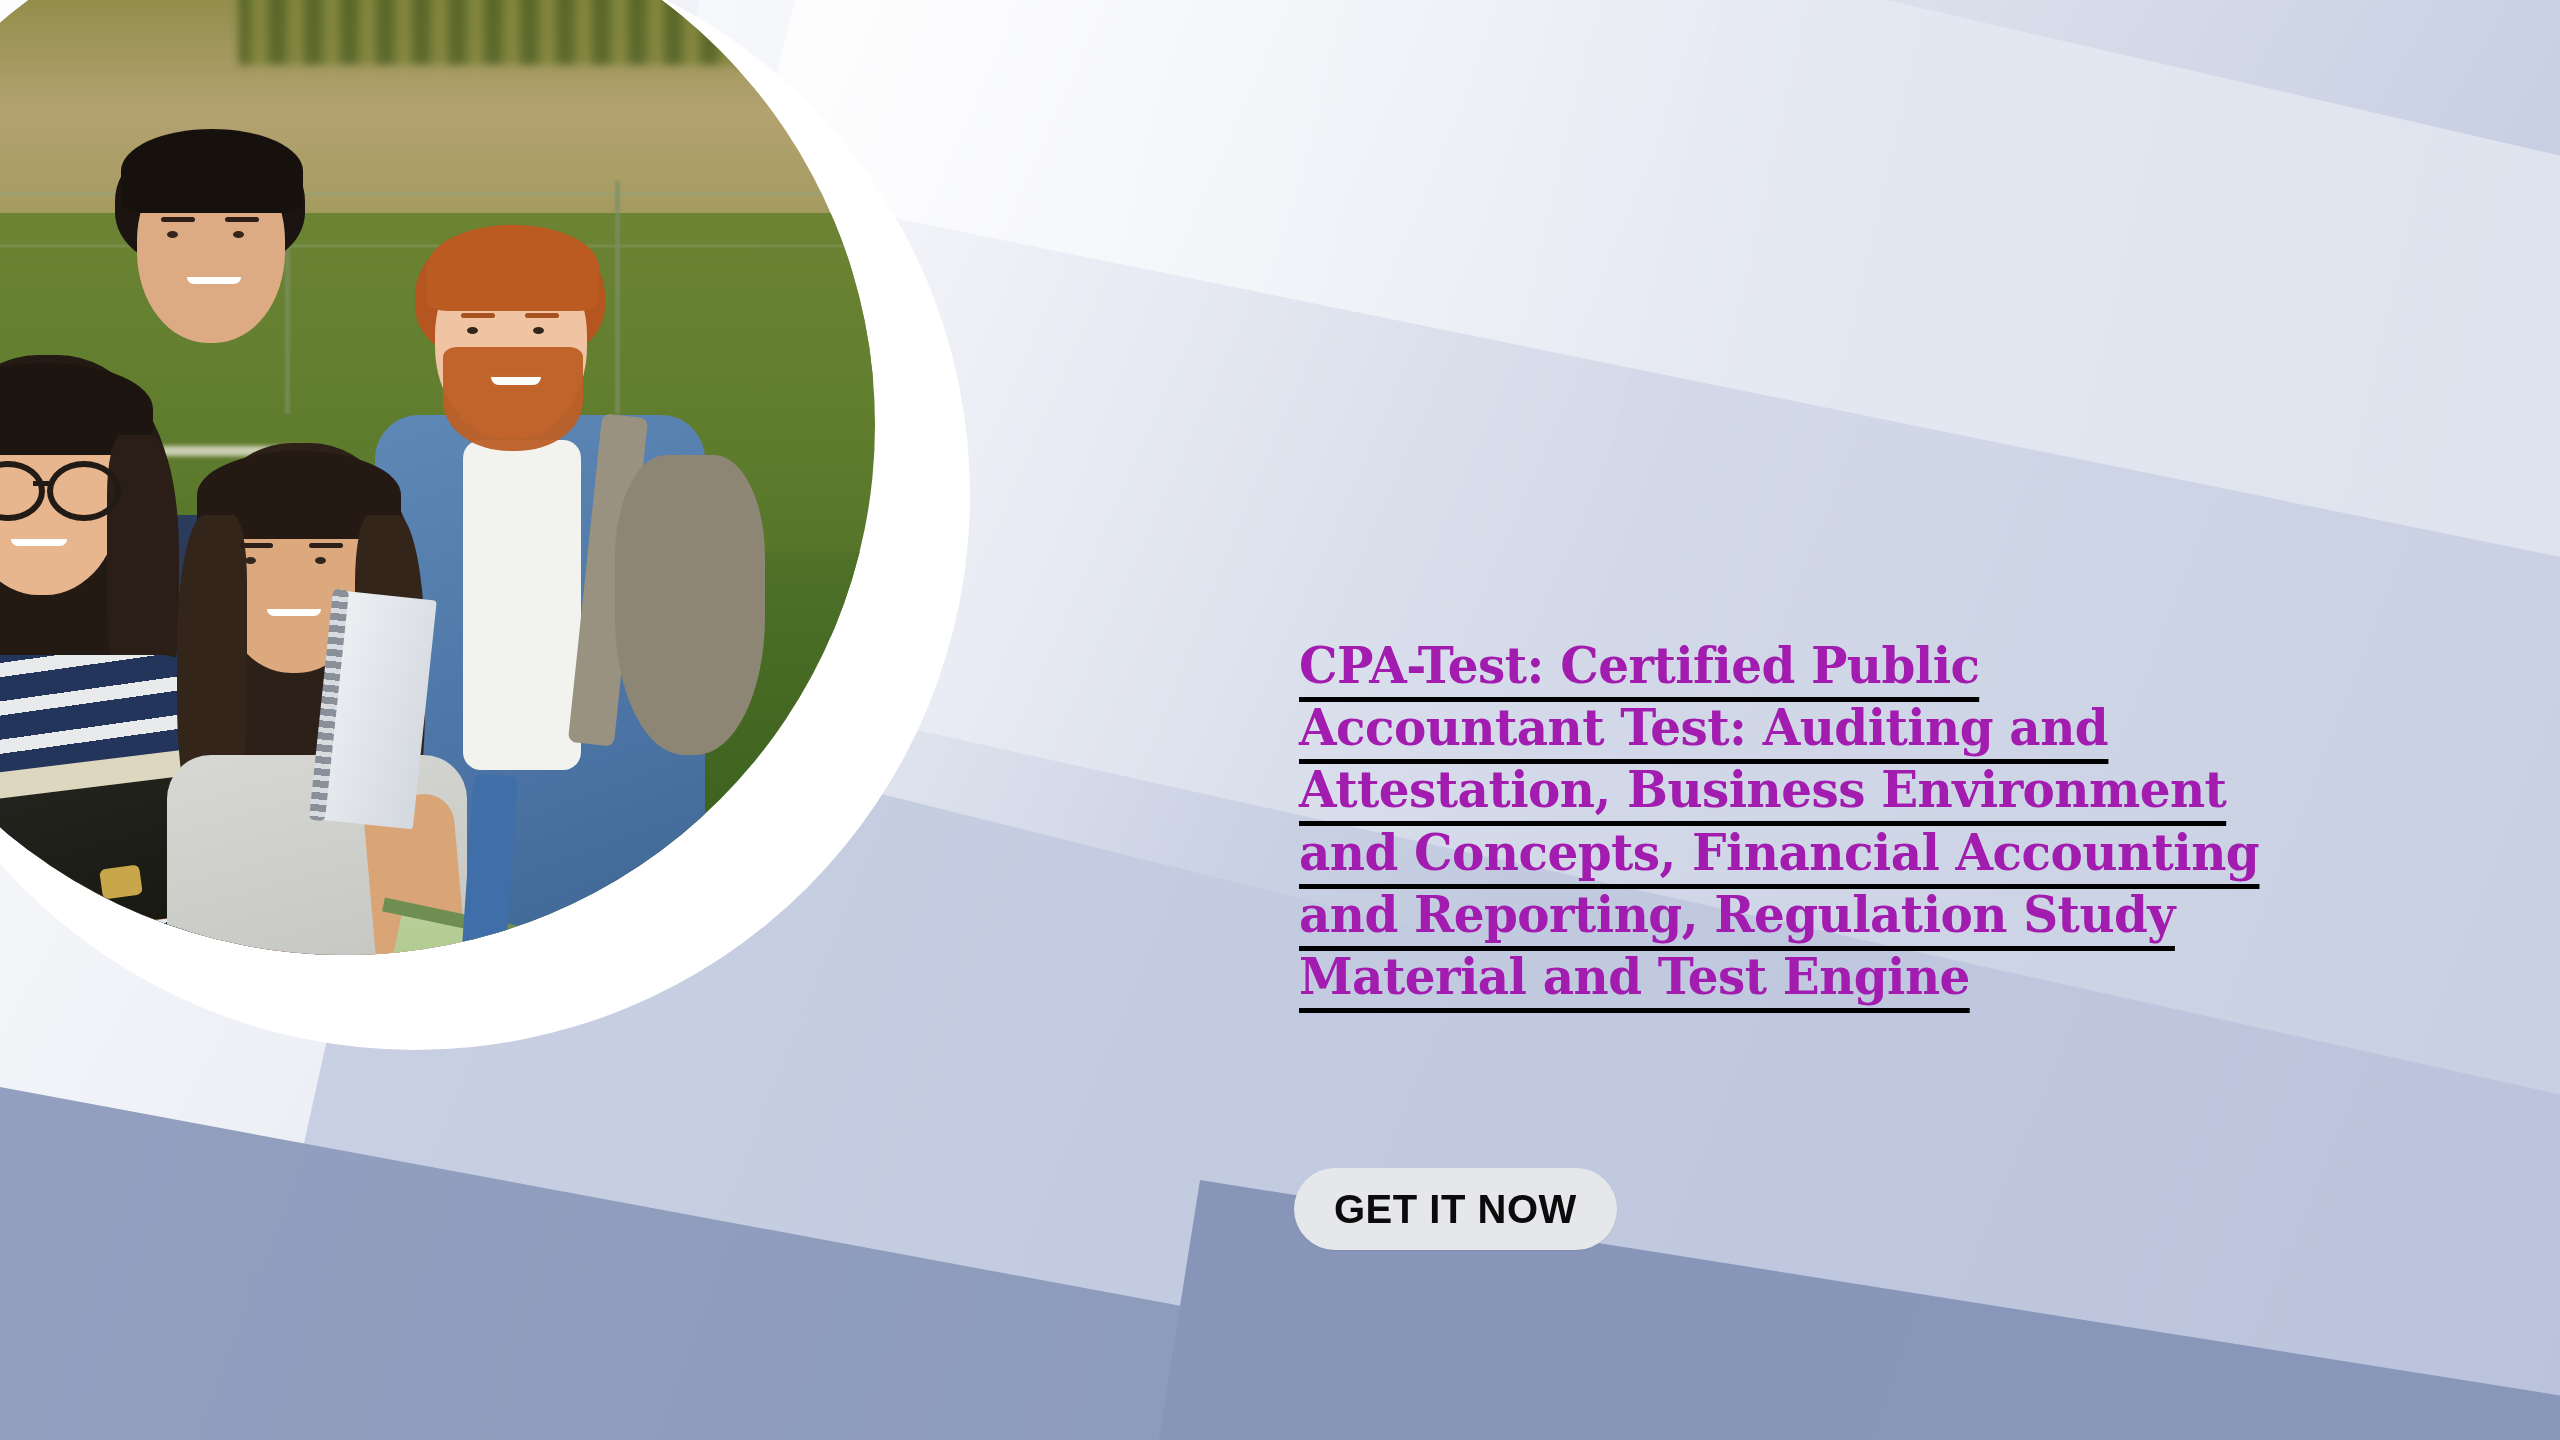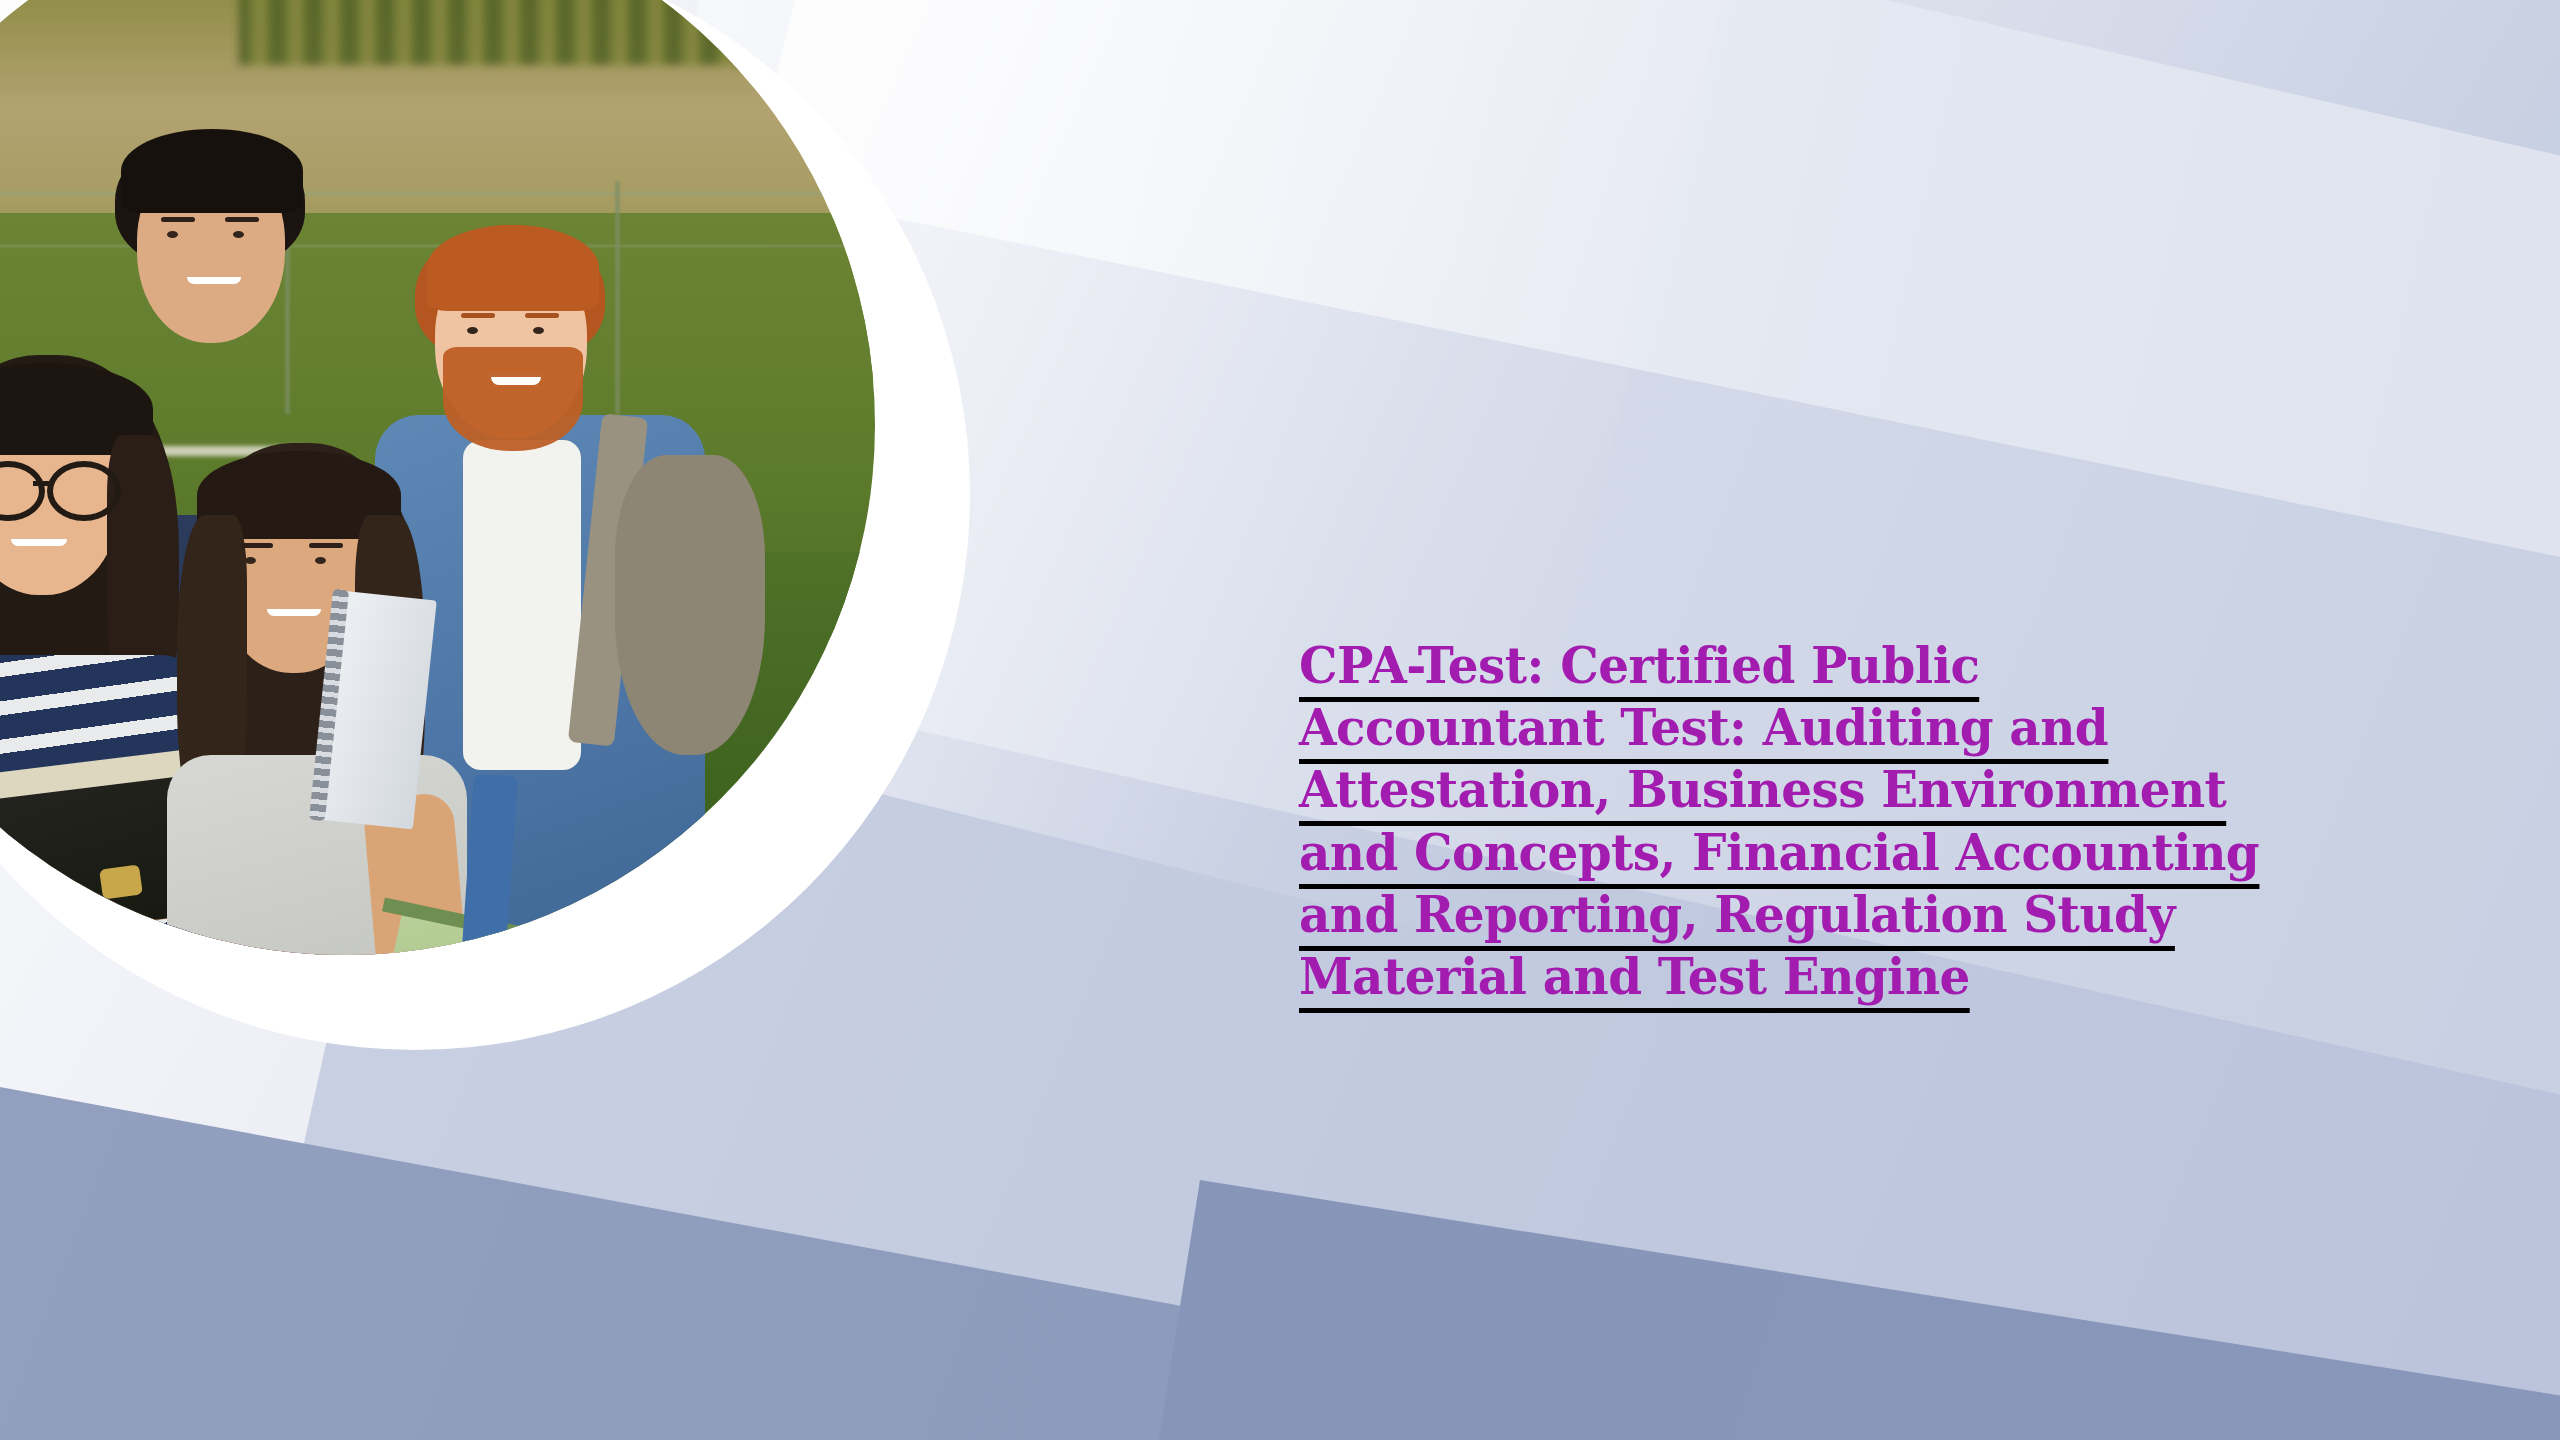--- a/index.html
+++ b/index.html
@@ -267,15 +267,18 @@
 
     <div class="subtitle">
       <span class="sub-line"><span class="txt">CPA-Test: Certified Public</span></span>
       <span class="sub-line"><span class="txt">Accountant Test: Auditing and</span></span>
       <span class="sub-line"><span class="txt">Attestation, Business Environment</span></span>
       <span class="sub-line"><span class="txt">and Concepts, Financial Accounting</span></span>
       <span class="sub-line"><span class="txt">and Reporting, Regulation Study</span></span>
       <span class="sub-line"><span class="txt">Material and Test Engine</span></span>
     </div>
 
+    <div class="cta-wrap">
+      <button class="cta">GET IT NOW</button>
+    </div>
 
   </div>
 </div>
 
 </body></html>

